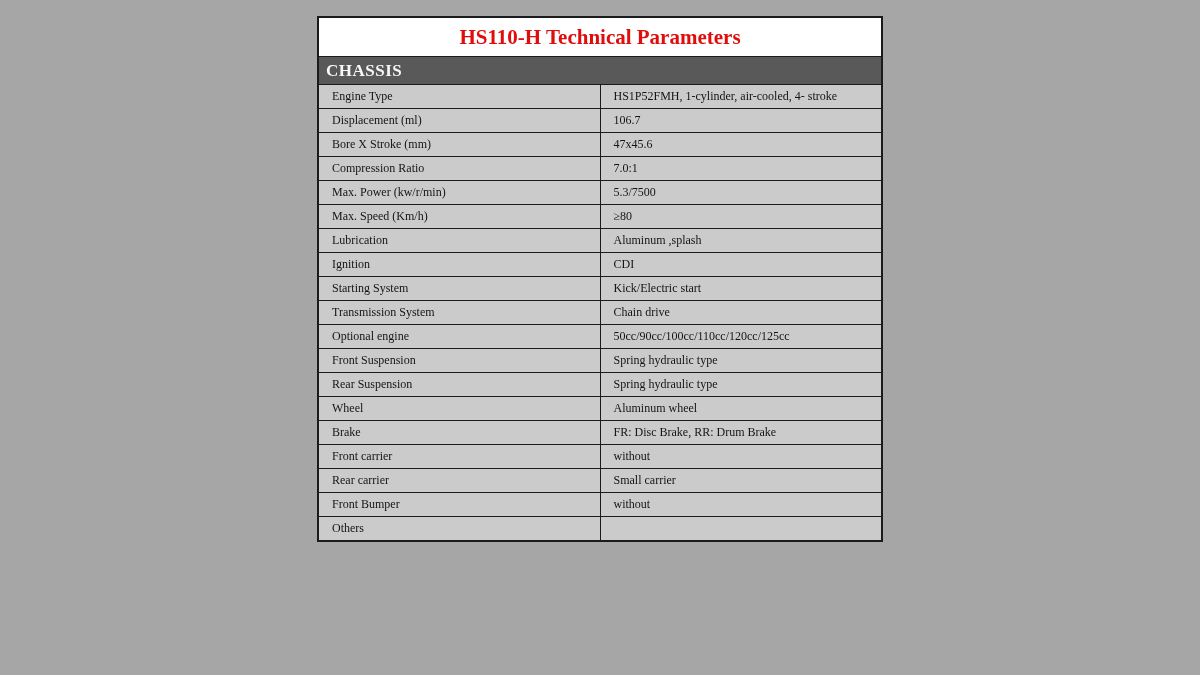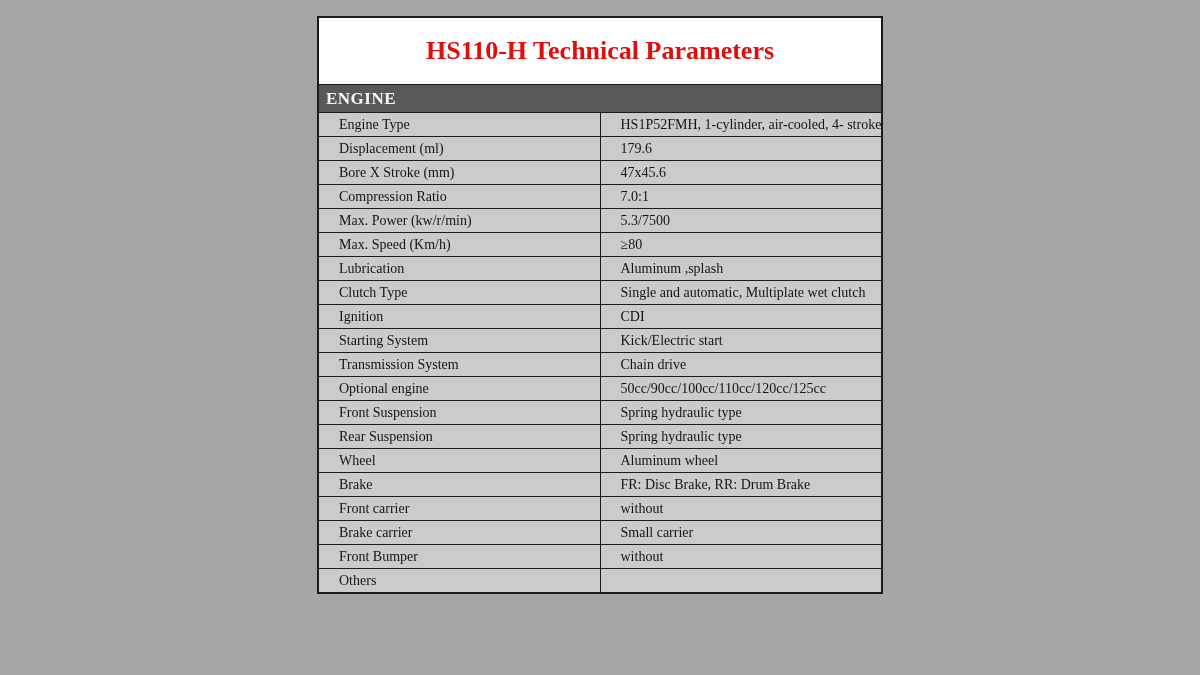--- a/index.html
+++ b/index.html
@@ -24,64 +24,64 @@
     border-collapse:collapse;
     border:2px solid var(--border);
     background:var(--row-bg);
     table-layout:fixed;
   }
   td{border:1px solid var(--border);overflow:hidden;white-space:nowrap;}
   td.title{
     background:var(--title-bg);
     color:var(--title-fg);
     font-weight:bold;
-    font-size:26px;
+    font-size:21px;
     line-height:26px;
     text-align:center;
-    padding:20px 4px;
+    padding:6px 4px;
   }
   td.section{
     background:var(--header-bg);
     color:var(--header-fg);
     font-weight:bold;
     font-size:17px;
     line-height:19px;
     padding:4px 7px;
     letter-spacing:0.5px;
   }
   td.cell{
-    font-size:14px;
+    font-size:12px;
     line-height:17px;
-    padding:3px 20px;
+    padding:3px 13px;
     color:var(--text);
   }
   td.label{width:212px;}
 </style>
 </head>
 <body>
 
 <div class="wrap">
   <table class="spec">
     <tbody id="tbody">
       <tr>
         <td class="title" colspan="2">HS110-H Technical Parameters</td>
       </tr>
 
   <tr>
-    <td class="section" colspan="2">ENGINE</td>
+    <td class="section" colspan="2">CHASSIS</td>
   </tr>
 
   <tr>
     <td class="cell label">Engine Type</td>
     <td class="cell value">HS1P52FMH, 1-cylinder, air-cooled, 4- stroke</td>
   </tr>
 
   <tr>
     <td class="cell label">Displacement (ml)</td>
-    <td class="cell value">179.6</td>
+    <td class="cell value">106.7</td>
   </tr>
 
   <tr>
     <td class="cell label">Bore X Stroke (mm)</td>
     <td class="cell value">47x45.6</td>
   </tr>
 
   <tr>
     <td class="cell label">Compression Ratio</td>
     <td class="cell value">7.0:1</td>
@@ -96,24 +96,20 @@
   <tr>
     <td class="cell label">Max. Speed (Km/h)</td>
     <td class="cell value">≥80</td>
   </tr>
 
   <tr>
     <td class="cell label">Lubrication</td>
     <td class="cell value">Aluminum ,splash</td>
   </tr>
 
-  <tr>
-    <td class="cell label">Clutch Type</td>
-    <td class="cell value">Single and automatic, Multiplate wet clutch</td>
-  </tr>
 
   <tr>
     <td class="cell label">Ignition</td>
     <td class="cell value">CDI</td>
   </tr>
 
   <tr>
     <td class="cell label">Starting System</td>
     <td class="cell value">Kick/Electric start</td>
   </tr>
@@ -149,21 +145,21 @@
     <td class="cell value">FR: Disc Brake, RR: Drum Brake</td>
   </tr>
 
 
   <tr>
     <td class="cell label">Front carrier</td>
     <td class="cell value">without</td>
   </tr>
 
   <tr>
-    <td class="cell label">Brake carrier</td>
+    <td class="cell label">Rear carrier</td>
     <td class="cell value">Small carrier</td>
   </tr>
 
   <tr>
     <td class="cell label">Front Bumper</td>
     <td class="cell value">without</td>
   </tr>
 
 
   <tr>

